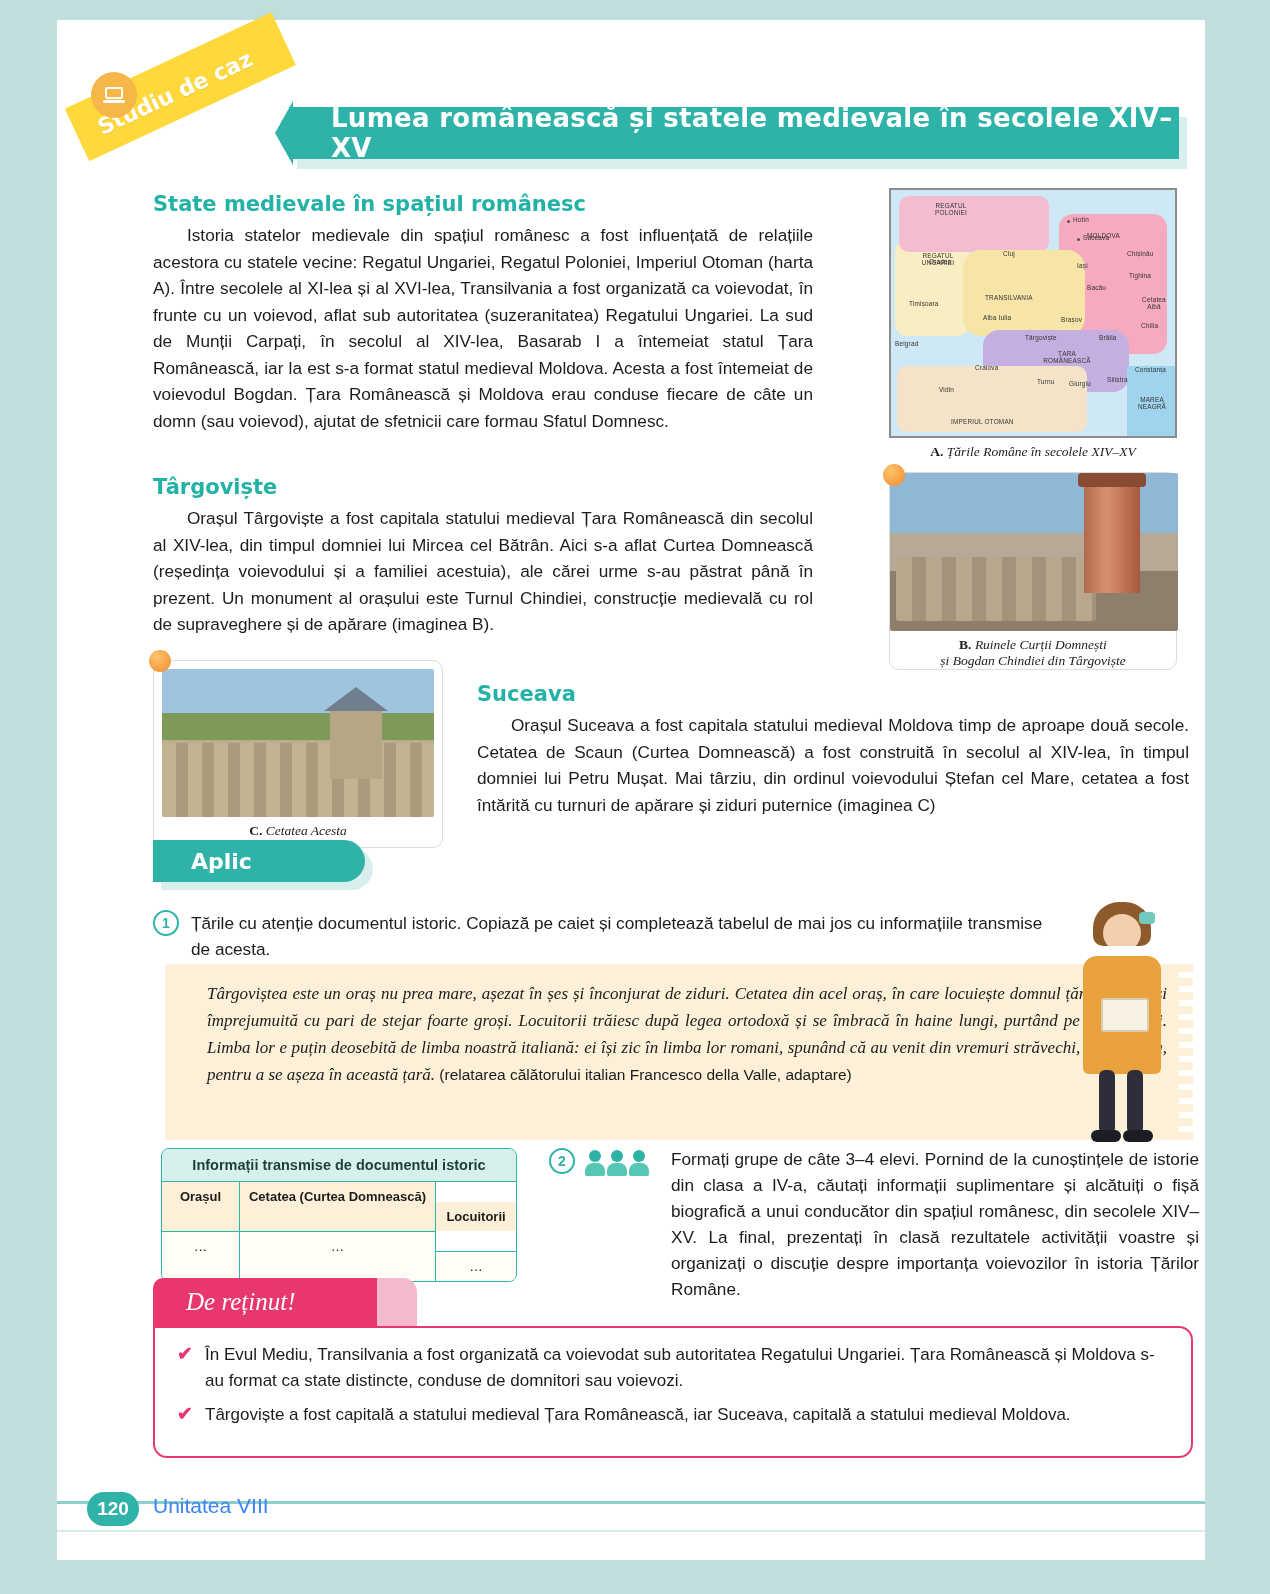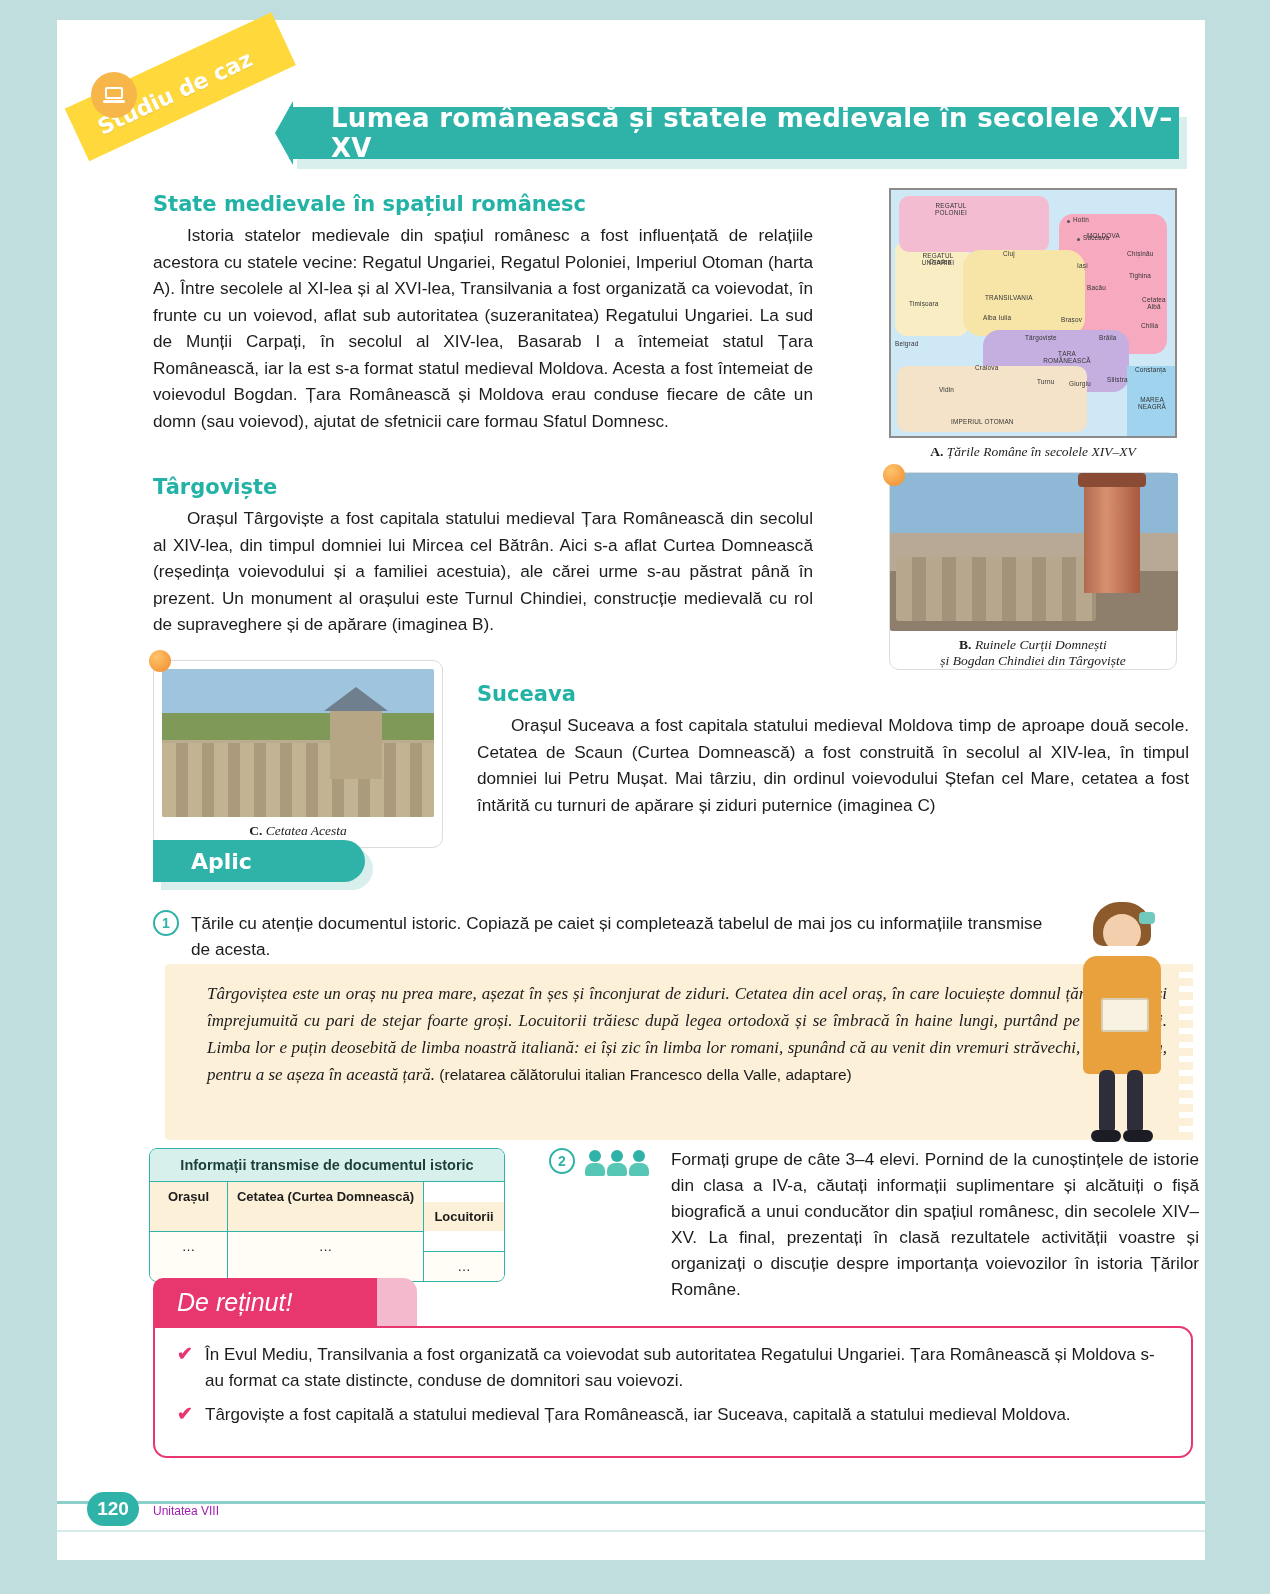--- a/index.html
+++ b/index.html
@@ -31,21 +31,21 @@
   }
   .page-num-pill {
     position:absolute; left:30px; bottom:34px;
     width:52px; height:34px; border-radius:17px;
     background:#2fb3a8; color:#fff;
     font-weight:bold; font-size:19px;
     display:flex; align-items:center; justify-content:center;
   }
   .unit-label {
     position:absolute; left:96px; bottom:42px;
-    color:#a21caf; font-size:12px;
+    color:#3b82f6; font-size:21px;
   }
 
   
   .title-bar {
     position:absolute; left:232px; top:87px; width:890px; height:52px;
     background:#2fb3a8; color:#ffffff;
     display:flex; align-items:center; padding-left:42px;
     font-size:26px; font-weight:bold; letter-spacing:0.3px;
     font-family:"DejaVu Sans", sans-serif;
   }
@@ -223,21 +223,21 @@
   .doctext{
     padding:16px 26px 0 42px;
     font-family:"Liberation Serif", serif;
     font-style:italic; font-size:17px; line-height:27px; color:#1c1c1c;
     text-align:justify;
   }
   .docsrc{ font-style:normal; font-family:"Liberation Sans",sans-serif; font-size:15.5px;}
 
   
   .tbl{
-    position:absolute; left:92px; top:1128px; width:356px;
+    position:absolute; left:104px; top:1128px; width:356px;
     border:1.5px solid #2fb3a8; border-radius:8px; overflow:hidden;
     background:#fff;
   }
   .tbl-head{
     background:#d7f0ec; color:#1c3f3c; font-weight:bold; font-size:14.5px;
     text-align:center; padding:8px 4px;
     border-bottom:1.5px solid #2fb3a8;
   }
   .tbl-row{ display:flex; }
   .tbl-row > div{
@@ -254,22 +254,22 @@
   .ex2-row{ display:flex; gap:10px; align-items:flex-start;}
   .people-ico{ display:flex; gap:2px; align-items:flex-end; margin-top:2px;}
   .p-ico{ width:20px;height:26px; position:relative;}
   .p-head{ position:absolute; top:0; left:4px; width:12px;height:12px;border-radius:50%;background:#2fb3a8;}
   .p-body{ position:absolute; bottom:0; left:0; width:20px;height:13px;border-radius:8px 8px 2px 2px;background:#57c7b5;}
 
   
   .ret-tab{
     position:absolute; left:96px; top:1258px; width:238px; height:48px;
     background:#e8376f; color:#fff; border-radius:10px 10px 0 0;
-    display:flex; align-items:center; padding-left:24px;
-    font-size:25px; font-family:Liberation Sans, sans-serif; font-style:italic;
+    display:flex; align-items:center; padding-left:33px;
+    font-size:25px; font-family:Liberation Serif, serif; font-style:italic;
   }
   .ret-tab:after{
     content:""; position:absolute; right:-26px; top:0; width:40px; height:48px;
     background:#f4b9cd; border-radius:0 14px 0 0;
   }
   .ret-box{
     position:absolute; left:96px; top:1306px; width:1040px; height:132px;
     border:2.5px solid #e8376f; border-radius:0 14px 14px 14px;
     background:#fff; padding:14px 20px 0 22px;
   }

